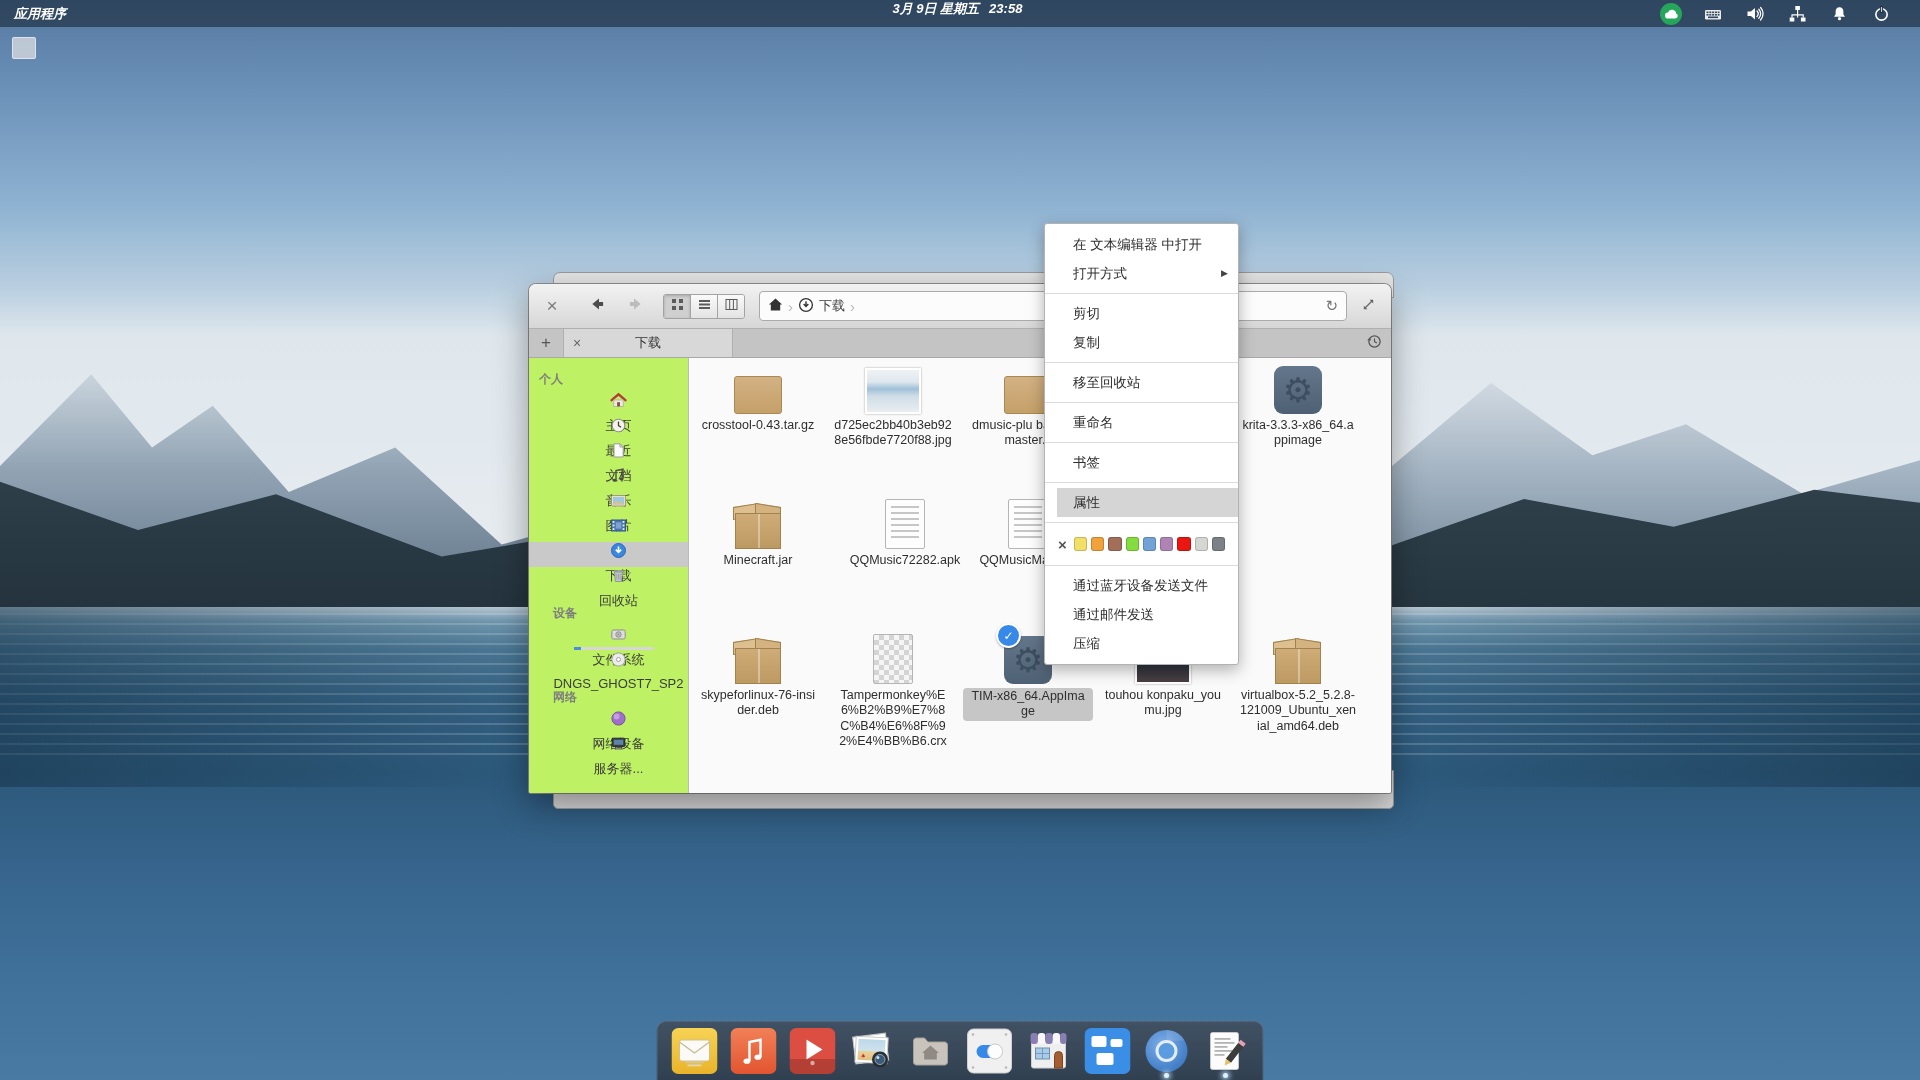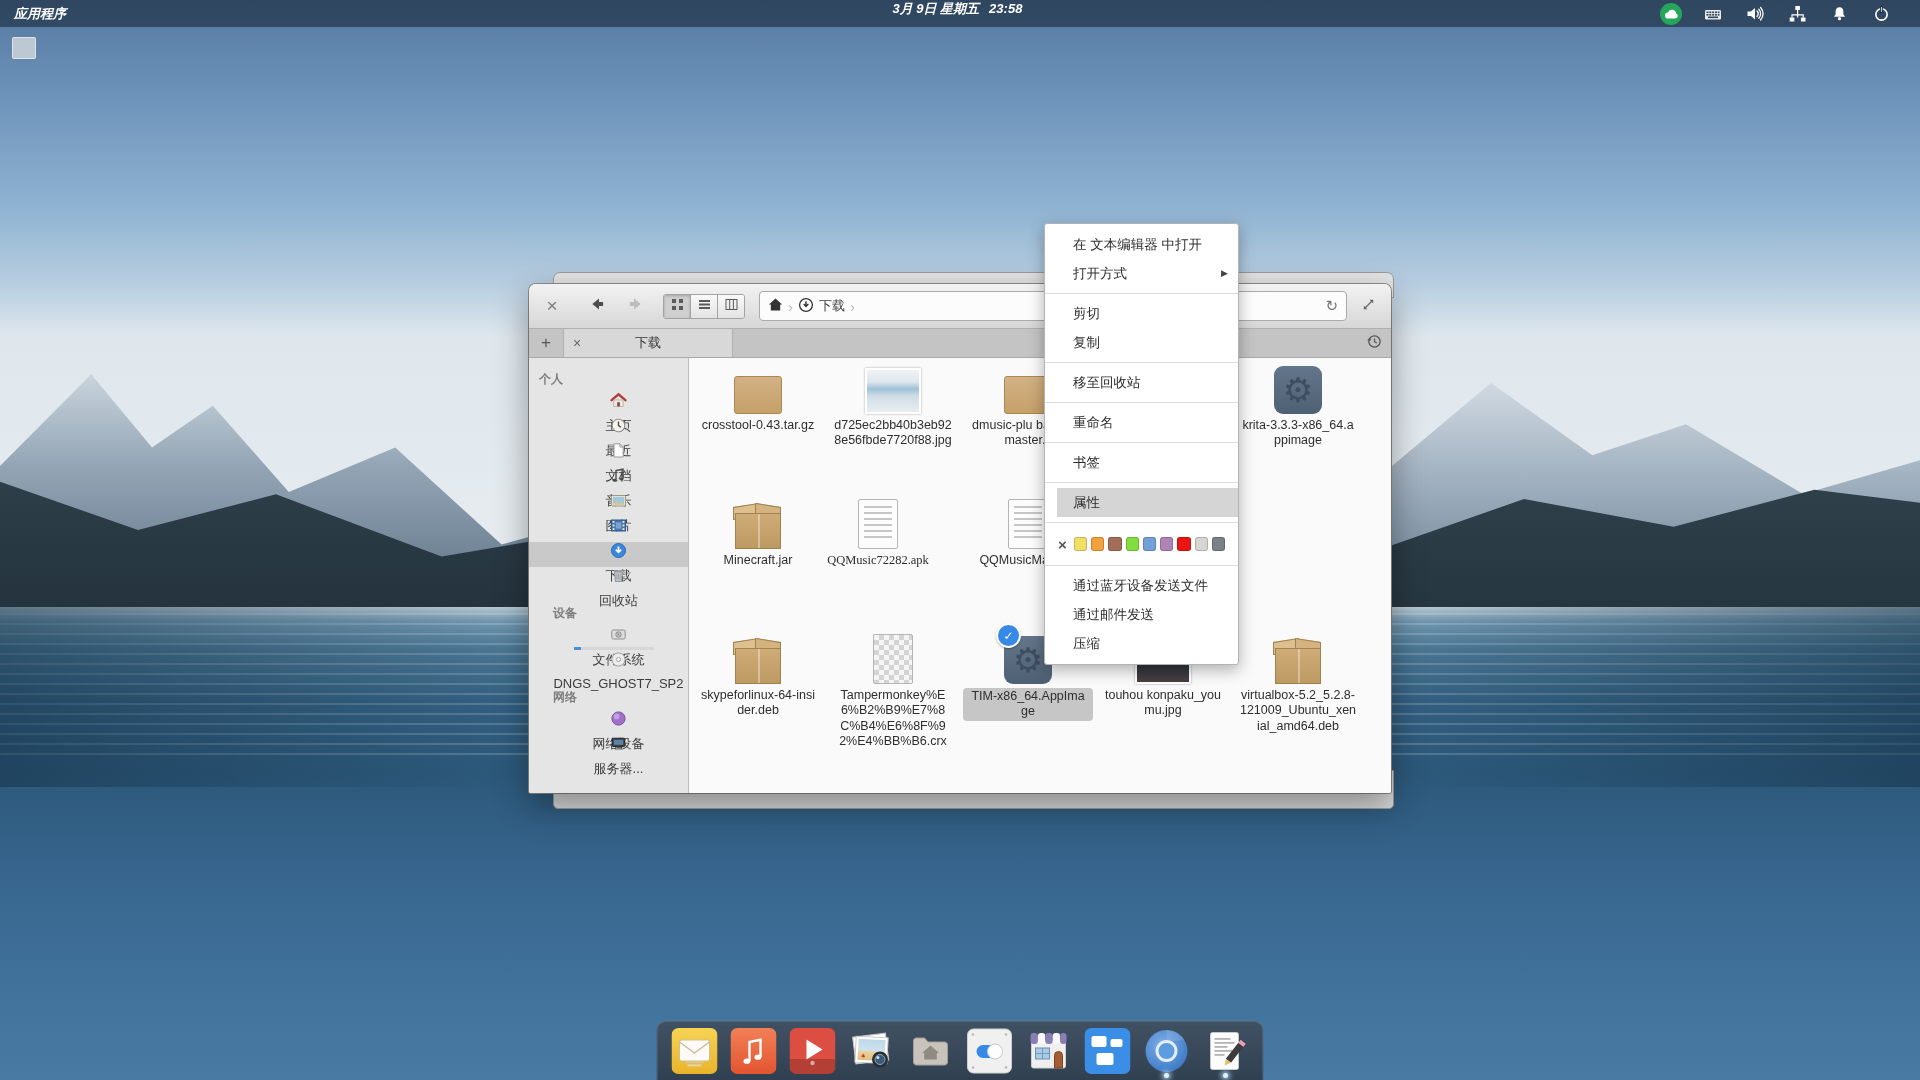--- a/index.html
+++ b/index.html
@@ -84,21 +84,21 @@
       display:flex;align-items:stretch;}
   #btn-newtab{width:34px;display:flex;align-items:center;justify-content:center;font-size:17px;color:#555;
       border-right:1px solid #b0b0b0;}
   #tab-active{width:168px;background:#d8d8d8;border-right:1px solid #b0b0b0;position:relative;
       display:flex;align-items:center;justify-content:center;font-size:13px;color:#333;}
   #tab-close{position:absolute;left:9px;top:50%;transform:translateY(-50%);font-size:14px;color:#666;}
   #tab-spacer{flex:1;}
   #btn-history{width:34px;display:flex;align-items:center;justify-content:center;}
   
   #fm-body{flex:1;display:flex;min-height:0;}
-  #sidebar{width:159px;flex:0 0 159px;background:#e5e5e5;border-right:1px solid #bcbcbc;
+  #sidebar{width:159px;flex:0 0 159px;background:#bef264;border-right:1px solid #bcbcbc;
       padding-top:8px;overflow:hidden;}
   .sb-header{font-size:12px;font-weight:bold;color:#7e7e7e;padding:5px 10px 4px;}
   .sb-header.gap{margin-top:8px;padding-left:24px;}
   .sb-item{height:25px;display:flex;align-items:center;gap:8px;padding-left:20px;
       font-size:13px;color:#3c3c3c;position:relative;flex-direction:column;}
   .sb-item.selected{background:#c9c9c9;}
   .sb-icon{width:17px;height:17px;display:flex;align-items:center;justify-content:center;flex:0 0 17px;}
   .sb-usage{position:absolute;left:45px;top:21px;width:80px;height:3px;background:#d7d7d7;border-radius:1px;}
   .sb-usage i{display:block;width:9%;height:100%;background:#4a90d9;}
   #files-area{flex:1;position:relative;background:#fafafa;}
@@ -483,41 +483,41 @@
         <div class="file-cell" style="left: 4px; top: 137px;">
           <div class="file-iconbox">
             <div class="ic-package">
               <div class="flap-l"></div>
               <div class="flap-r"></div>
               <div class="pkg-body"></div>
             </div>
           </div>
           <div class="file-label">Minecraft.jar</div>
         </div>
-        <div class="file-cell" style="left: 124px; top: 137px; font-family: Liberation Serif, serif;">
+        <div class="file-cell" style="left: 151px; top: 137px;">
           <div class="file-iconbox">
             <div class="ic-text"></div>
           </div>
           <div class="file-label">QQMusic72282.apk</div>
         </div>
         <div class="file-cell" style="left: 274px; top: 137px;">
           <div class="file-iconbox">
             <div class="ic-text"></div>
           </div>
           <div class="file-label">QQMusicMa dmg</div>
         </div>
         <div class="file-cell" style="left: 4px; top: 272px;">
           <div class="file-iconbox">
             <div class="ic-package">
               <div class="flap-l"></div>
               <div class="flap-r"></div>
               <div class="pkg-body"></div>
             </div>
           </div>
-          <div class="file-label">skypeforlinux-64-insider.deb</div>
+          <div class="file-label">skypeforlinux-76-insider.deb</div>
         </div>
         <div class="file-cell" style="left: 139px; top: 272px;">
           <div class="file-iconbox">
             <div class="ic-checker"></div>
           </div>
           <div class="file-label">Tampermonkey%E6%B2%B9%E7%8C%B4%E6%8F%92%E4%BB%B6.crx</div>
         </div>
         <div class="file-cell" style="left: 274px; top: 272px;">
           <div class="file-iconbox">
             <div class="ic-appimage">

